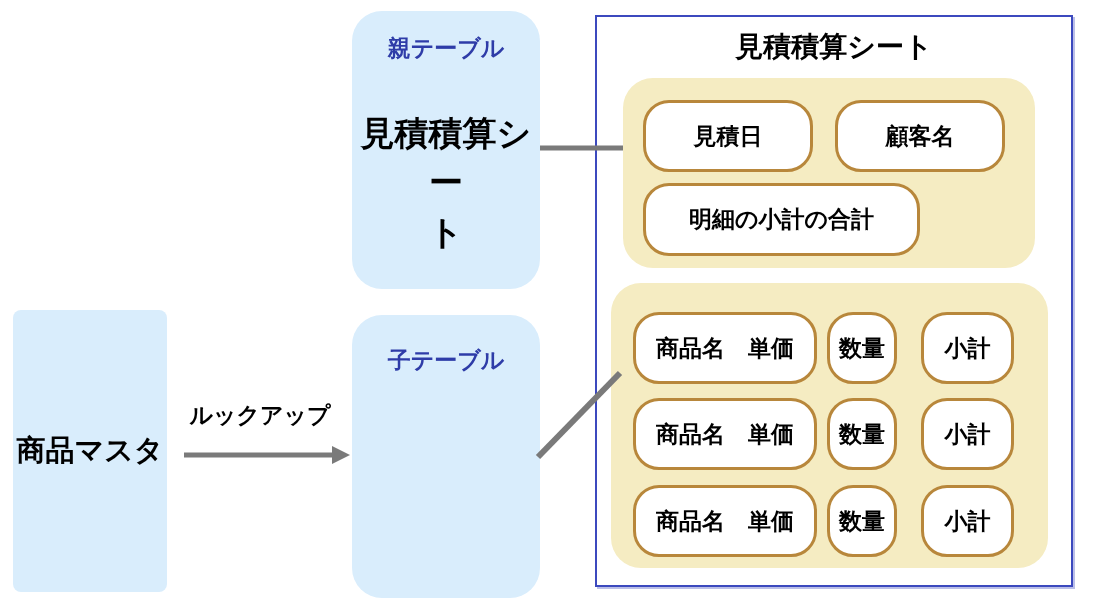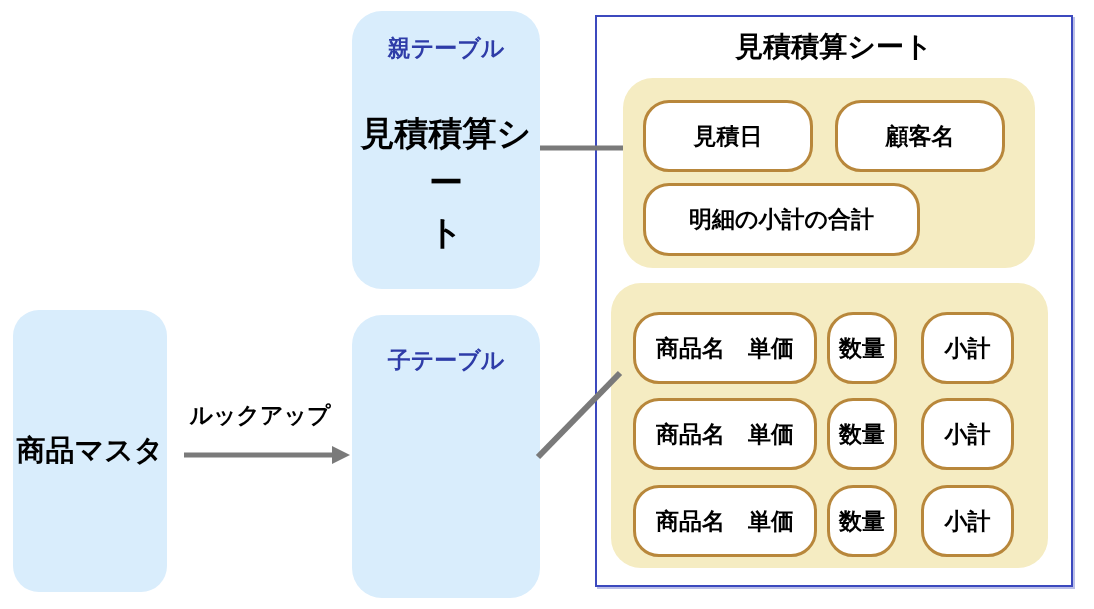--- a/index.html
+++ b/index.html
@@ -23,21 +23,21 @@
     pointer-events: none;
     z-index: 3;
   }
   
   .table-box {
     position: absolute;
     background: #D9EDFC;
     border-radius: 30px;
     z-index: 1;
   }
-  .box-master { left: 13px; top: 310px; width: 154px; height: 282px; border-radius: 26px;
+  .box-master { left: 13px; top: 310px; width: 154px; height: 282px; border-radius: 8px;
     display: flex; align-items: center; justify-content: center; }
   .box-parent { left: 352px; top: 11px;  width: 188px; height: 278px; }
   .box-child  { left: 352px; top: 315px; width: 188px; height: 283px; font-family: Liberation Serif, serif; }
   .master-name { font-size: 29px; letter-spacing: 0; white-space: nowrap; }
   .table-label {
     position: absolute; left: 0; width: 100%;
     text-align: center;
     font-size: 23px;
     color: #2E3CA8;
   }

